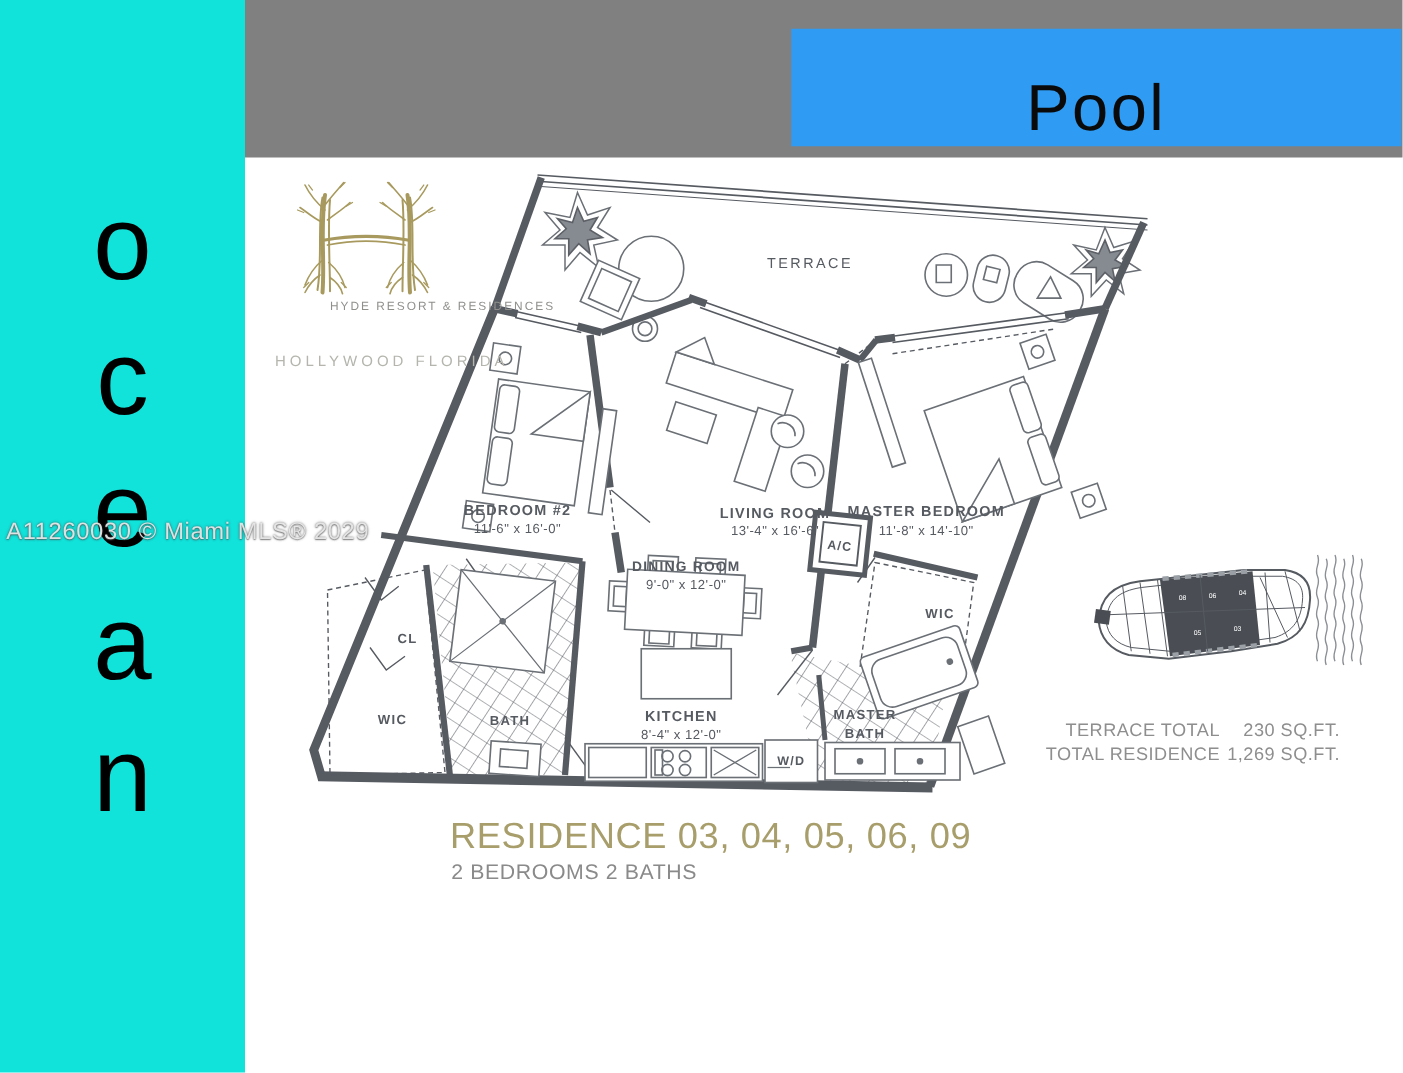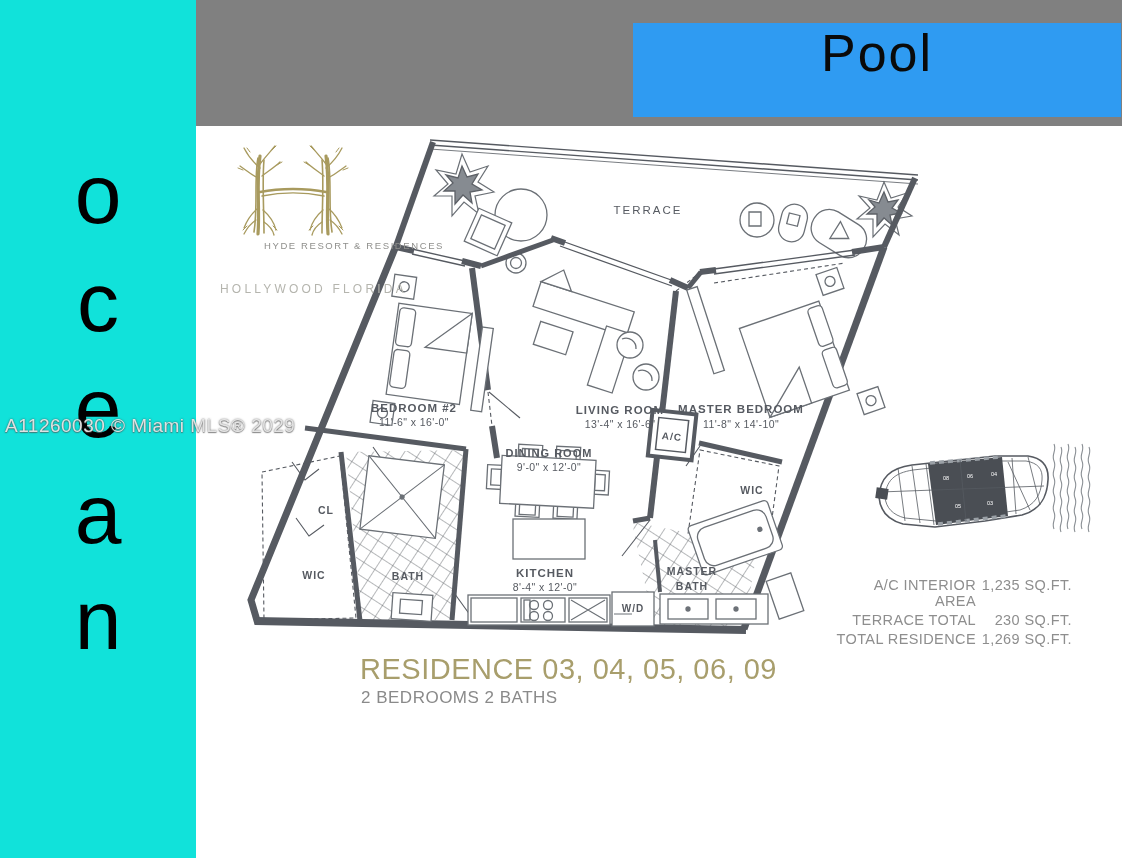--- a/index.html
+++ b/index.html
@@ -7,21 +7,21 @@
     width:1122px;height:858px;position:relative;overflow:hidden;
     background:#ffffff;font-family:"Liberation Sans",sans-serif;
   }
   
   .ocean-bar{position:absolute;left:0;top:0;width:196px;height:858px;background:#11e2da;}
   .ocean-letter{position:absolute;left:0;width:196px;text-align:center;
     font-size:84px;line-height:1;color:#000;font-family:"Liberation Sans",sans-serif;}
   
   .top-bar{position:absolute;left:196px;top:0;width:926px;height:126px;background:#808080;}
   .pool-box{position:absolute;left:437px;top:23px;width:488px;height:94px;background:#2f9bf2;
-    display:flex;align-items:flex-start;justify-content:center;}
+    display:flex;align-items:flex-end;justify-content:center;}
   .pool-box span{font-size:52px;color:#0a0a0a;letter-spacing:2px;}
   
   .watermark{position:absolute;left:5px;top:415px;font-size:19px;letter-spacing:.5px;
     color:rgba(235,235,235,.92);text-shadow:0 0 2px rgba(60,60,60,.8),0 1px 1px rgba(90,90,90,.6);
     z-index:40;white-space:nowrap;}
   
   .logo{position:absolute;left:220px;top:138px;width:150px;height:132px;z-index:5;}
   .logo .brand{position:absolute;left:0;top:102px;width:150px;text-align:center;
     font-size:9.5px;letter-spacing:1.6px;color:#8f8f8c;white-space:nowrap;padding-left:44px;}
   .logo .loc{position:absolute;left:0;top:116px;width:150px;text-align:left;
@@ -319,24 +319,20 @@
       <path d="M1068,444 c3,7 -3,10 0,17 c3,7 -3,10 0,17 c3,7 -3,10 0,17 c3,7 -3,10 0,17 c3,7 -3,10 0,17"></path>
       <path d="M1075,447 c3,7 -3,10 0,17 c3,7 -3,10 0,17 c3,7 -3,10 0,17 c3,7 -3,10 0,17 c3,7 -3,10 0,17"></path>
       <path d="M1082,444 c3,7 -3,10 0,17 c3,7 -3,10 0,17 c3,7 -3,10 0,17 c3,7 -3,10 0,17 c3,7 -3,10 0,17"></path>
       <path d="M1089,447 c3,7 -3,10 0,17 c3,7 -3,10 0,17 c3,7 -3,10 0,17 c3,7 -3,10 0,17 c3,7 -3,10 0,17"></path>
     </g>
   </g>
 </svg>
 
 <div class="area-table">
   <div class="area-row">
-    <span class="lbl">A/C INTERIOR AREA</span>
-    <span class="val">1,235 SQ.FT.</span>
-  </div>
-  <div class="area-row">
     <span class="lbl">TERRACE TOTAL</span>
     <span class="val">230 SQ.FT.</span>
   </div>
   <div class="area-row">
     <span class="lbl">TOTAL RESIDENCE</span>
     <span class="val">1,269 SQ.FT.</span>
   </div>
 </div>
 
 <div class="res-title">RESIDENCE 03, 04, 05, 06, 09</div>

